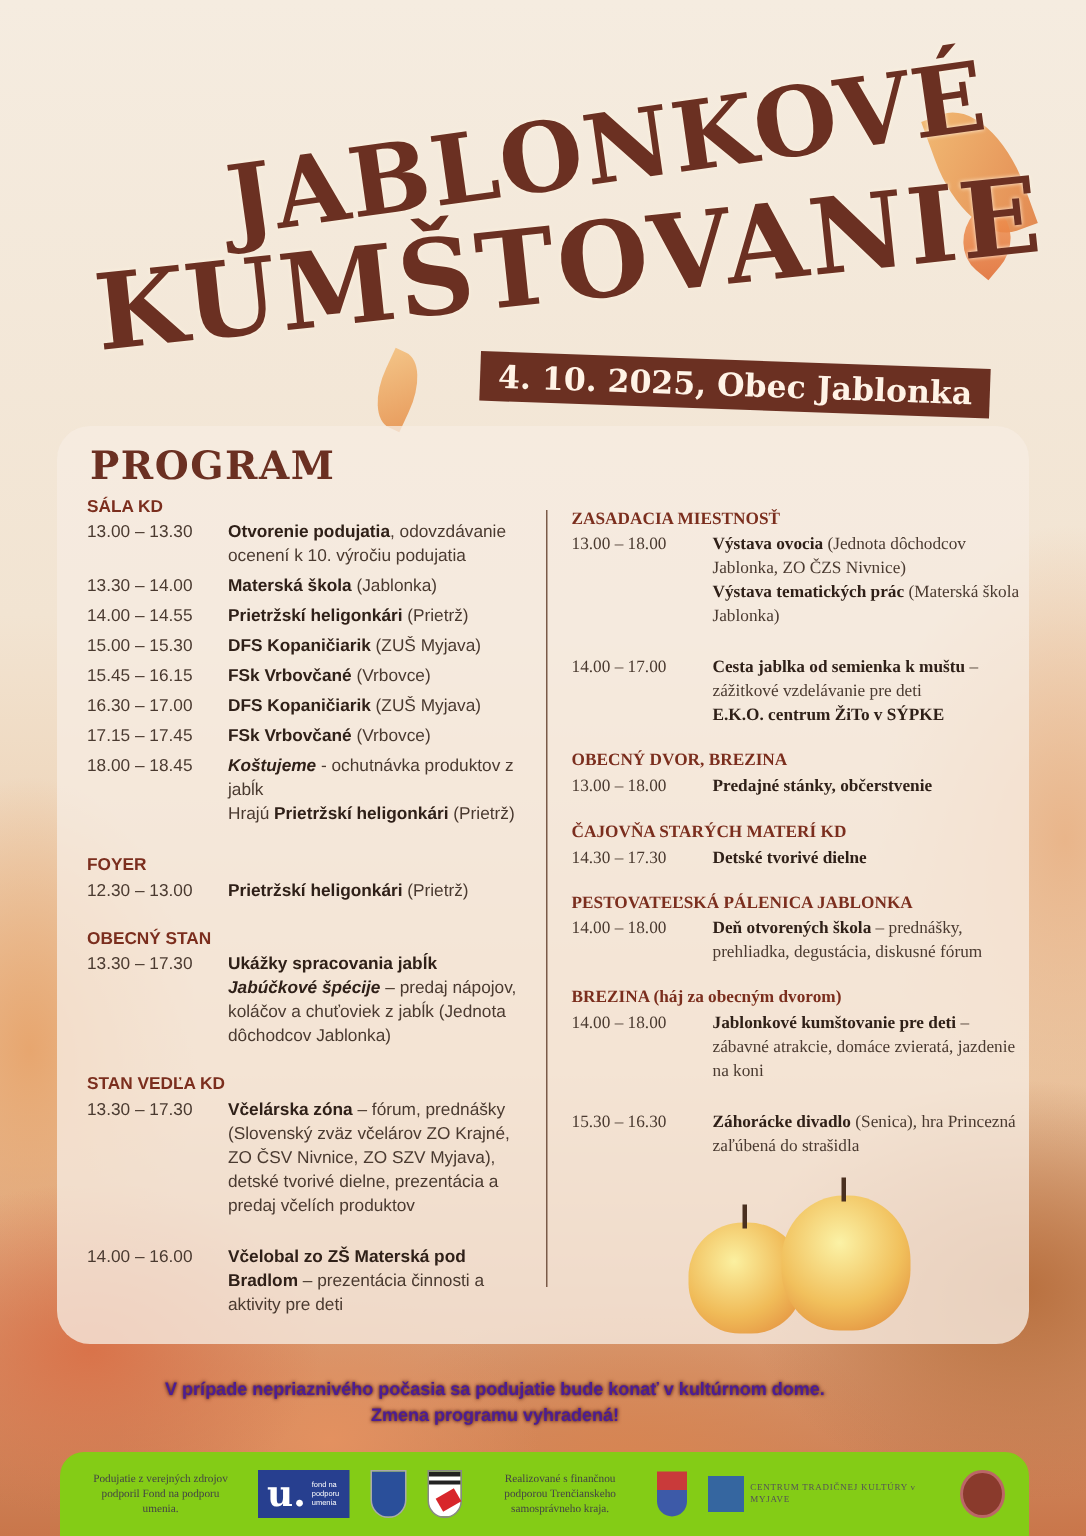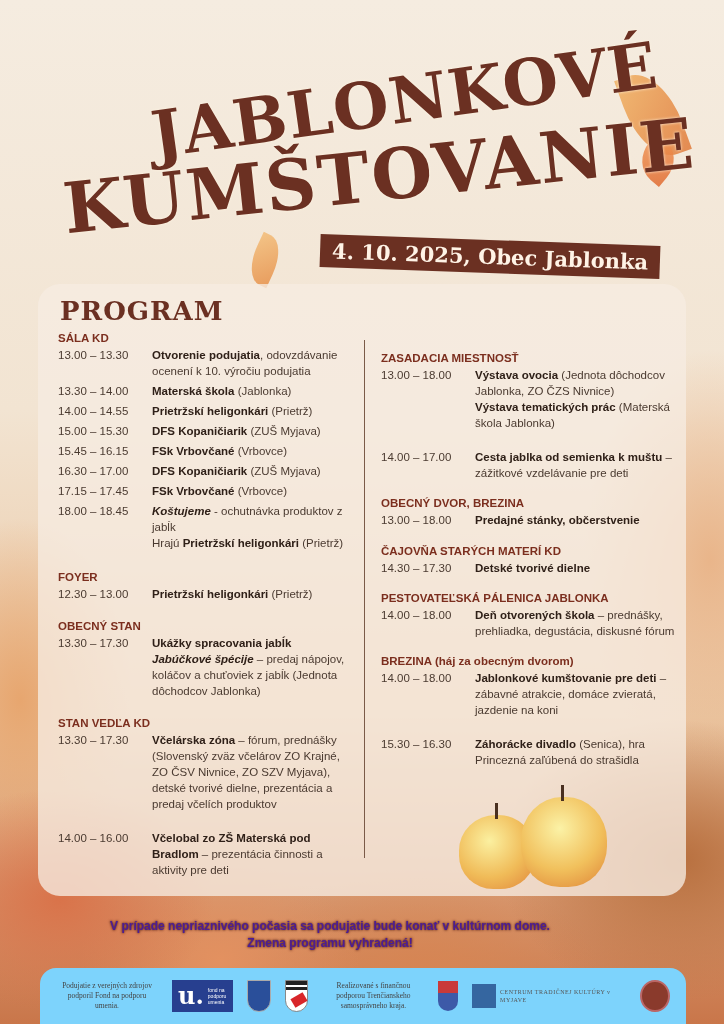--- a/index.html
+++ b/index.html
@@ -39,21 +39,21 @@
     position: absolute; left: 38px; top: 284px; width: 648px; height: 612px;
     background: rgba(246, 236, 226, 0.78); border-radius: 22px;
   }
   .program-heading {
     position: absolute; left: 60px; top: 296px;
     font-family: "DejaVu Serif", serif; font-weight: bold; font-size: 26px; color: #6b3022;
     letter-spacing: 1px;
   }
   .col { position: absolute; font-size: 11.5px; line-height: 16px; }
   .col.left { left: 58px; top: 330px; width: 300px; }
-  .col.right { left: 381px; top: 350px; width: 300px; }
+  .col.right { left: 381px; top: 338px; width: 300px; font-family: Liberation Serif, serif; }
   .divider { position: absolute; left: 364px; top: 340px; width: 1px; height: 518px; background: #7a5a48; }
 
   .section { margin-bottom: 10px; }
   .section-title { color: #7b2e1e; font-weight: bold; font-size: 11.5px; margin-bottom: 1px; }
   .row { display: flex; margin-bottom: 4px; }
   .row.gap-after { margin-bottom: 18px; }
   .time { width: 94px; flex: none; color: #4a3a30; }
   .desc { flex: 1; color: #4a3a30; }
   .desc b { color: #2f2018; }
   .desc .line { display: block; }
@@ -67,21 +67,21 @@
   .stem.s2 { left: 106px; top: 0; height: 16px; }
 
   .notice {
     position: absolute; left: 0; top: 918px; width: 660px; text-align: center;
     color: #4c1d95; font-weight: bold; font-size: 12px; line-height: 17px;
     text-shadow: 0 0 3px #6b3022, 0 0 2px #6b3022;
   }
 
   .footer {
     position: absolute; left: 40px; top: 968px; width: 646px; height: 56px;
-    background: #7dd3fc; border-radius: 16px 16px 0 0;
+    background: #84cc16; border-radius: 16px 16px 0 0;
     display: flex; align-items: center; padding: 0 16px; gap: 14px;
   }
   .ftext { font-family: "Liberation Serif", serif; font-size: 7.5px; line-height: 10px; color: #444; text-align: center; width: 112px; }
   .logo-u { width: 66px; height: 32px; background: #273f8f; color: #fff; display: flex; align-items: center; padding-left: 6px; gap: 4px; }
   .logo-u .big { font-family: "DejaVu Serif", serif; font-size: 24px; font-weight: bold; line-height: 1; }
   .logo-u .small { font-size: 5px; line-height: 6px; }
   .crest { width: 26px; height: 32px; border-radius: 0 0 13px 13px; }
   .crest.c1 { background: linear-gradient(#2a4f9a,#2a4f9a); border: 1px solid #aaa; }
   .crest.c2 { background: linear-gradient(180deg,#222 0 12%,#fff 12% 20%,#222 20% 30%,#fff 30%); border: 1px solid #888; position: relative; }
   .crest.c2::after { content:""; position:absolute; left:6px; top:14px; width:14px; height:10px; background:#d8262a; transform: rotate(-30deg); }
@@ -201,20 +201,21 @@
         <div class="time">13.00 – 18.00</div>
         <div class="desc">
           <span class="line"><b>Výstava ovocia</b> (Jednota dôchodcov Jablonka, ZO ČZS Nivnice)</span>
           <span class="line"><b>Výstava tematických prác</b> (Materská škola Jablonka)</span>
         </div>
       </div>
       <div class="row">
         <div class="time">14.00 – 17.00</div>
         <div class="desc">
           <span class="line"><b>Cesta jablka od semienka k muštu</b> – zážitkové vzdelávanie pre deti</span>
+          <span class="line"><b>E.K.O. centrum ŽiTo v SÝPKE</b></span>
         </div>
       </div>
     </div>
     <div class="section" style="margin-bottom: 15px;">
       <div class="section-title">OBECNÝ DVOR, BREZINA</div>
       <div class="row">
         <div class="time">13.00 – 18.00</div>
         <div class="desc">
           <span class="line"><b>Predajné stánky, občerstvenie</b></span>
         </div>

